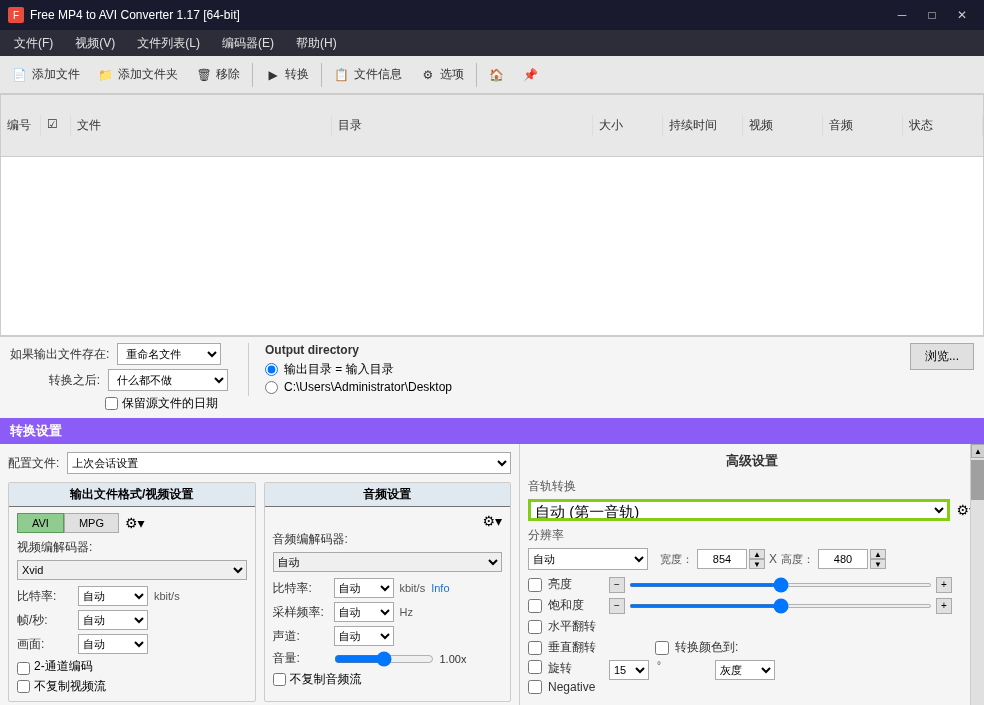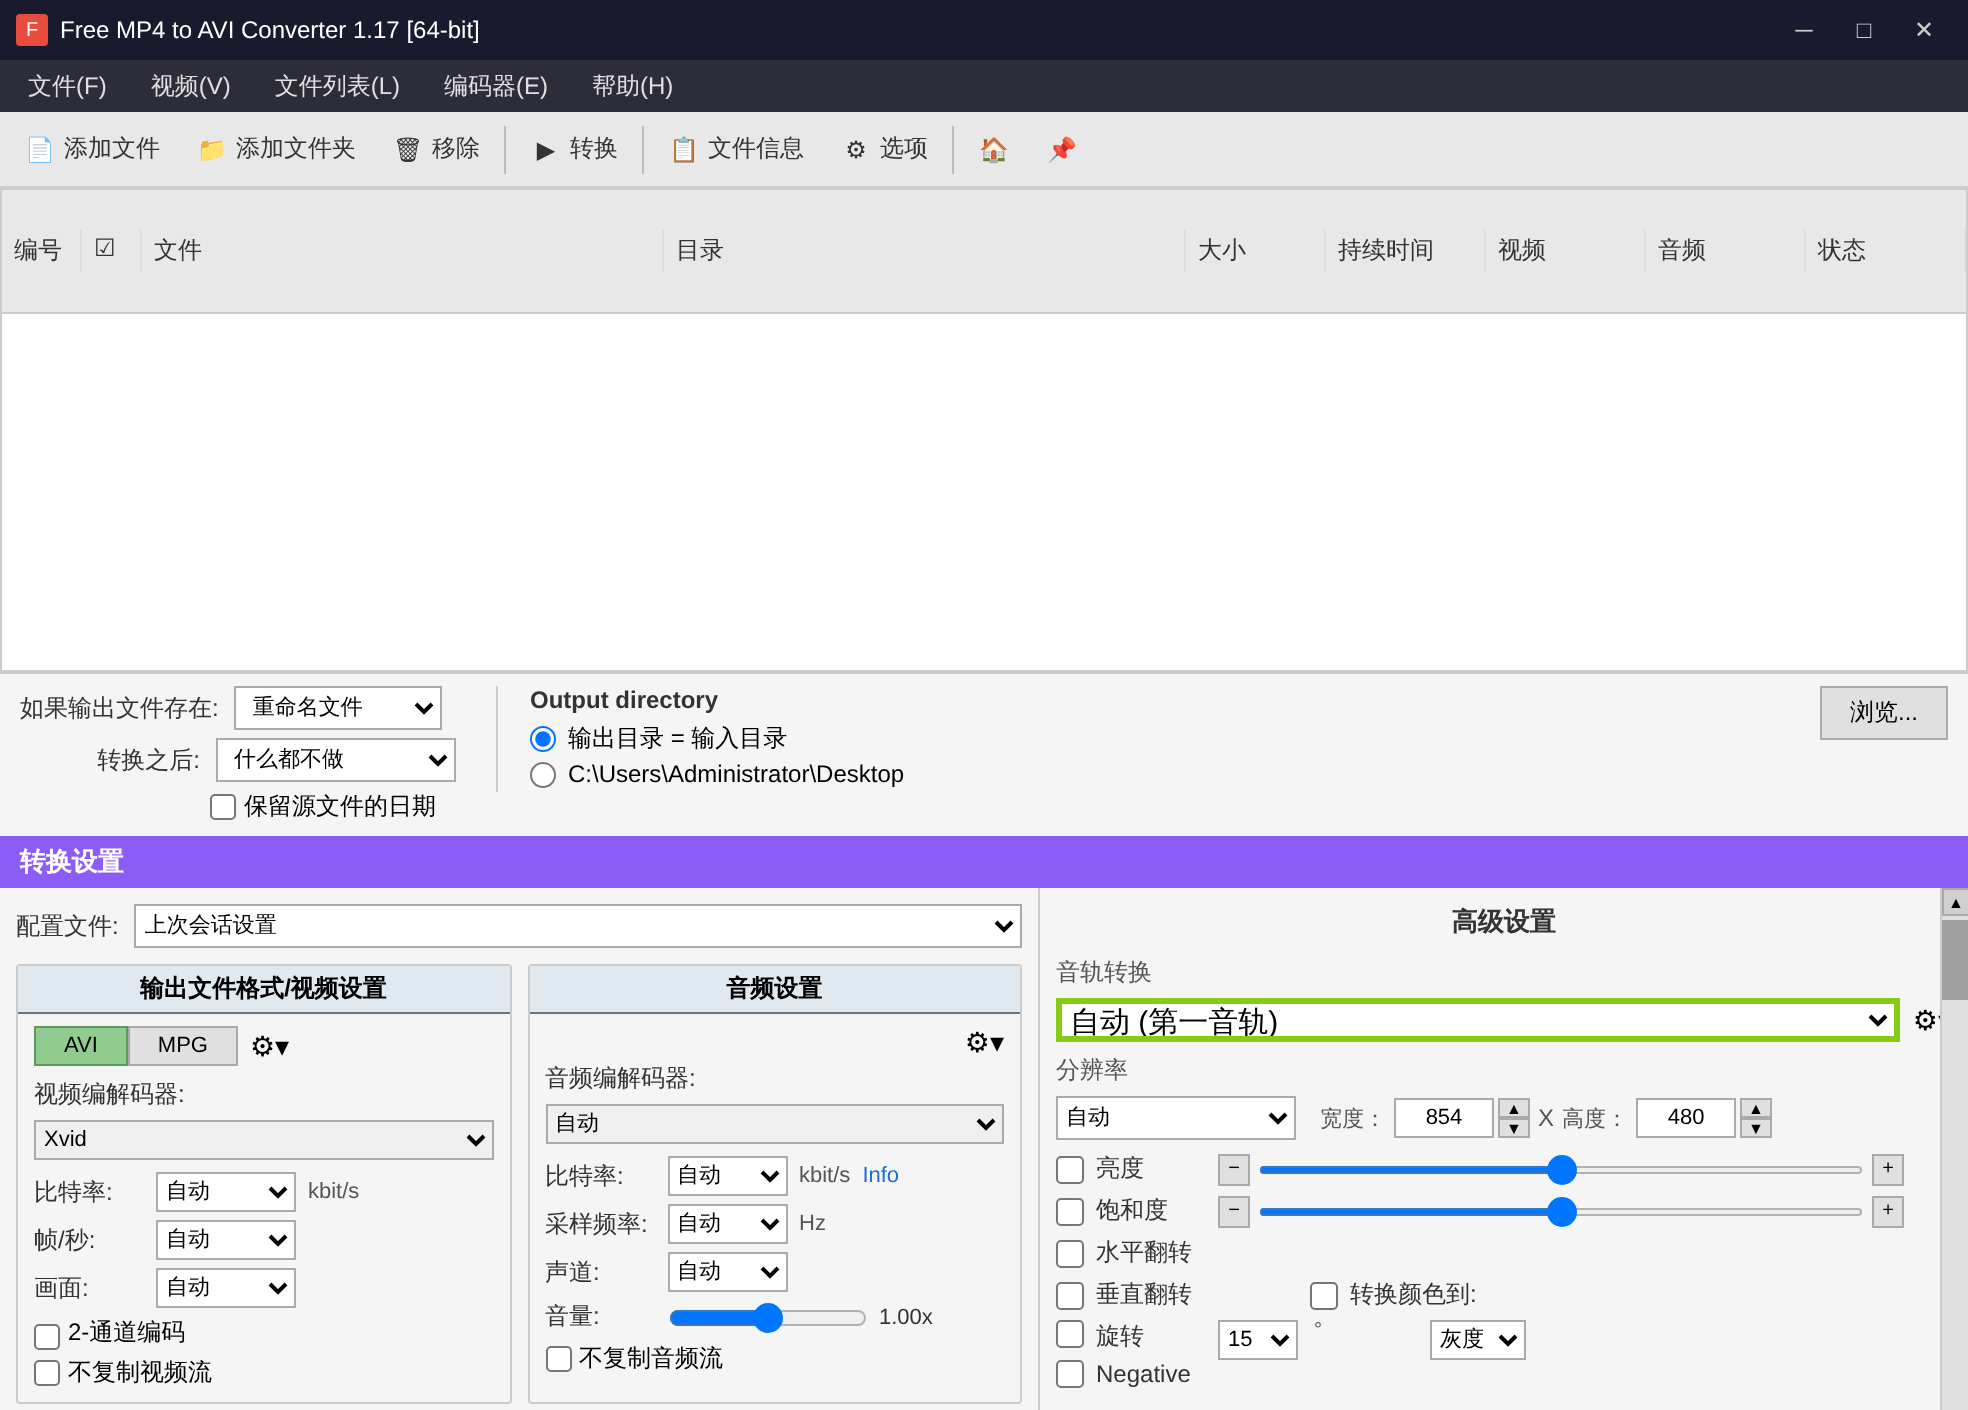--- a/index.html
+++ b/index.html
@@ -392,21 +392,21 @@
     </div>
 
     <div class="rotate-row">
       <input type="checkbox" class="effect-checkbox" style="">
       <span class="effect-label" style="min-width:55px;">旋转</span>
       <select class="color-select" style="width:40px;">
         <option>15</option>
       </select>
       <span style="font-size:10px; color:#555; margin: 0 2px;">°</span>
       <span style="width:40px;"></span>
-      <select class="color-select" style="width:48px;">
+      <select class="color-select" style="width:60px;">
         <option>灰度</option>
       </select>
     </div>
 
     <div class="effect-row">
       <input type="checkbox" class="effect-checkbox" style="">
       <span class="effect-label">Negative</span>
     </div>
 
     <div class="scrollbar-right">

